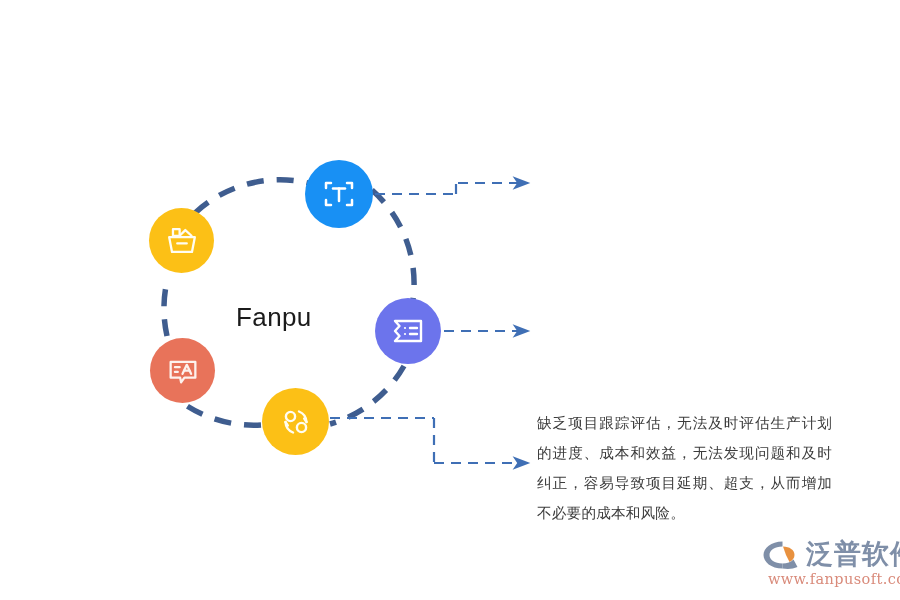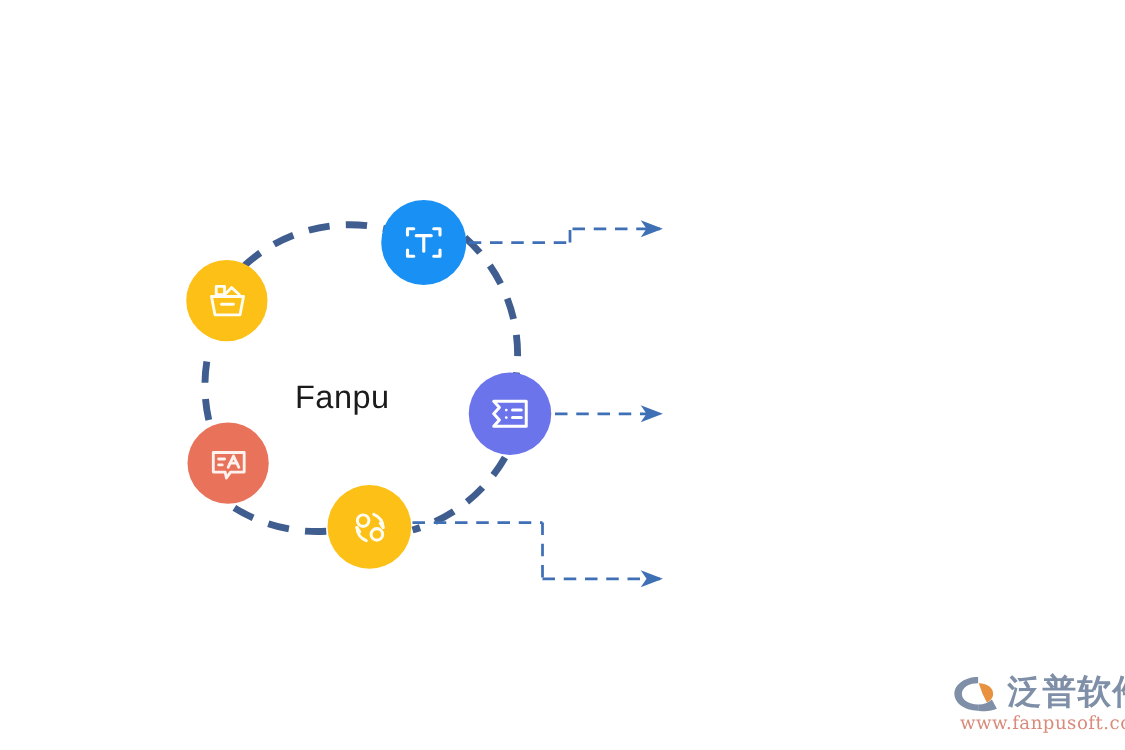--- a/index.html
+++ b/index.html
@@ -211,20 +211,21 @@
         <path d="M11.5 16 H16.5"></path>
         <path d="M11.5 21 H14.5"></path>
         <path d="M19.5 23 L24 13.5 L28.5 23"></path>
         <path d="M21.2 19.5 H26.8"></path>
       </svg>
     </span>
   </div>
 
   <div id="center-label">Fanpu</div>
 
+  <div class="desc" id="desc-3">缺乏项目跟踪评估，无法及时评估生产计划的进度、成本和效益，无法发现问题和及时纠正，容易导致项目延期、超支，从而增加不必要的成本和风险。</div>
 
   <div id="logo">
     <svg id="logo-mark" viewBox="0 0 42 30" xmlns="http://www.w3.org/2000/svg">
       <path d="M20.5 1.5 C9 1.5 1.5 8 1.5 15 C1.5 22 9 28.5 20.5 28.5
                L20.5 23.5 C12.5 23.5 7.5 19.8 7.5 15
                C7.5 10.2 12.5 6.5 20.5 6.5 Z" fill="#7f8fa8"></path>
       <path d="M21 6.5 C27.5 6.5 32.5 10 32.5 15 C32.5 18 30.5 20.5 27.5 22
                L24 15 Z" fill="#e8913f"></path>
       <path d="M20.5 23.5 C25 23.5 29 22 31.5 19.5 L35.5 27
                C31 29 26 29.5 20.5 28.5 Z" fill="#7f8fa8"></path>

